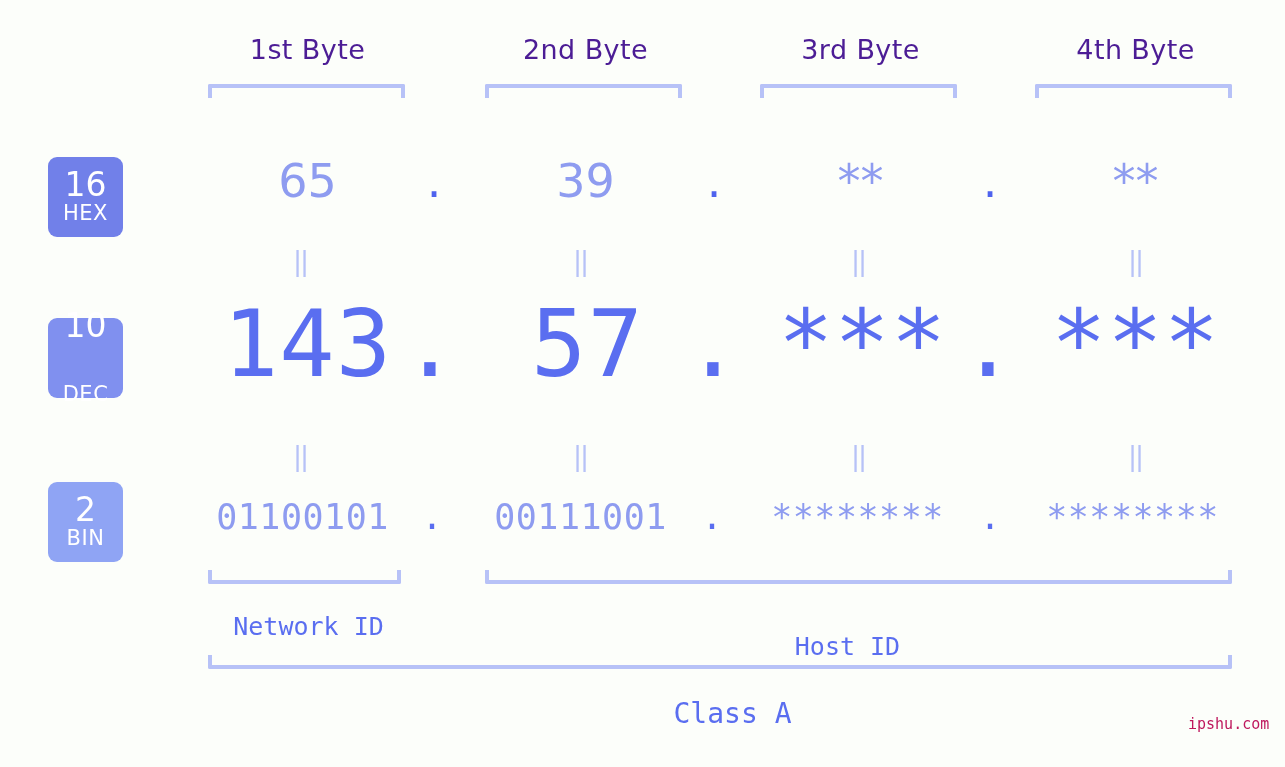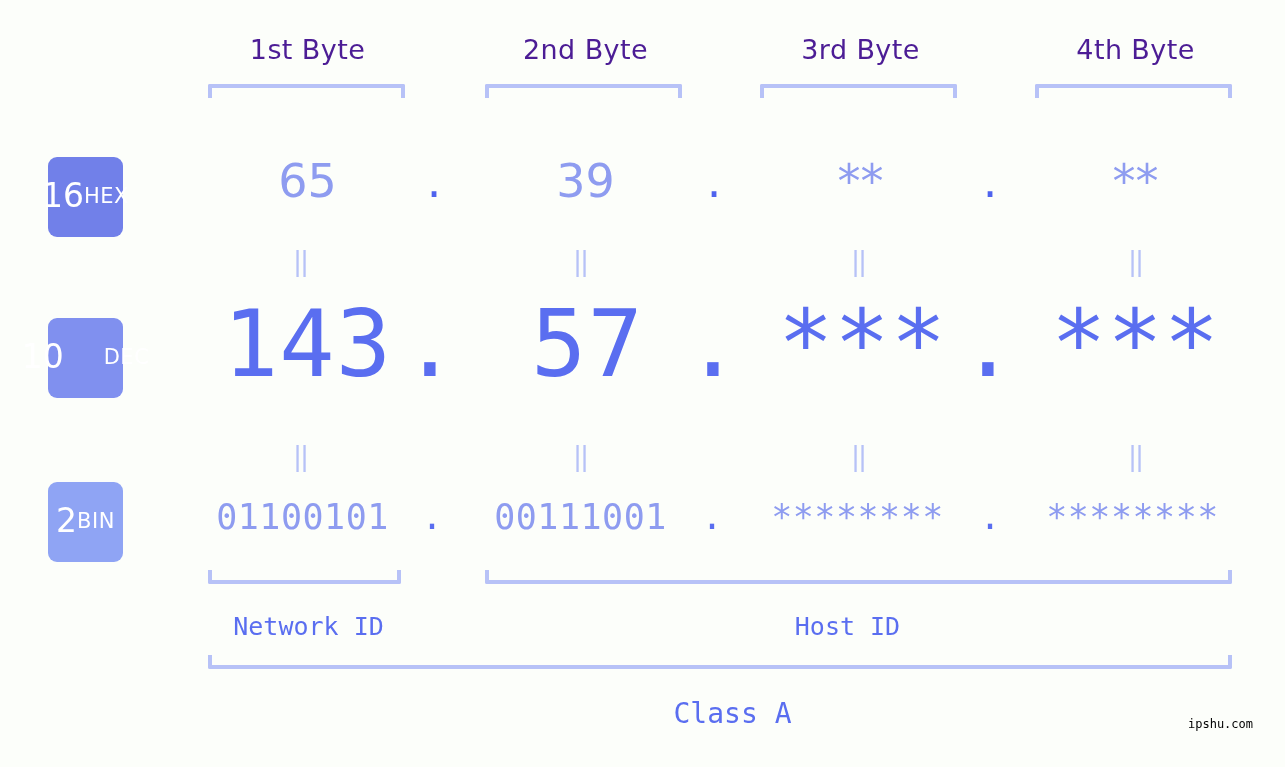--- a/index.html
+++ b/index.html
@@ -53,21 +53,21 @@
 
   
   .badge {
     width: 75px;
     height: 80px;
     border-radius: 9px;
     color: #ffffff;
     text-align: center;
     font-family: "DejaVu Sans", sans-serif;
     display: flex;
-    flex-direction: row;
+    flex-direction: column;
     align-items: center;
     justify-content: center;
     box-sizing: border-box;
     padding-bottom: 2px;
   }
   .badge .num {
     font-size: 33px;
     line-height: 34px;
     font-weight: 400;
   }
@@ -149,23 +149,23 @@
     position: absolute;
     color: #5a6ef0;
     font-family: "DejaVu Sans Mono", monospace;
     font-size: 28px;
     line-height: 40px;
     text-align: center;
     white-space: nowrap;
   }
   .watermark {
     position: absolute;
-    color: #000000;
-    font-family: "DejaVu Sans Mono", monospace;
-    font-size: 12px;
+    color: #be185d;
+    font-family: "DejaVu Sans Mono", monospace;
+    font-size: 15px;
     line-height: 18px;
     white-space: nowrap;
   }
 </style>
 </head>
 <body>
 
 <div id="stage">
 
   <div class="abs byte-label" style="left:195px; top:33px; width:225px;">1st Byte</div>
@@ -231,21 +231,21 @@
 
   <div class="row-cell bin-val" style="left:745px; top:497px; width:225px;">********</div>
   <div class="row-cell bin-dot" style="left:968px; top:497px; width:44px;">.</div>
 
   <div class="row-cell bin-val" style="left:1020px; top:497px; width:225px;">********</div>
 
   <div class="abs bracket-up" style="left:208px; top:570px; width:193px;"></div>
   <div class="abs bracket-up" style="left:485px; top:570px; width:747px;"></div>
 
   <div class="id-label" style="left:196px; top:612px; width:225px;">Network ID</div>
-  <div class="id-label" style="left:745px; top:612px; width:205px;">Host ID</div>
+  <div class="id-label" style="left:745px; top:632px; width:205px;">Host ID</div>
 
   <div class="abs bracket-up" style="left:208px; top:655px; width:1024px;"></div>
 
   <div class="class-label" style="left:500px; top:694px; width:465px;">Class A</div>
 
   <div class="watermark" style="left:1188px; top:715px;">ipshu.com</div>
 
 </div>
 
 </body></html>

